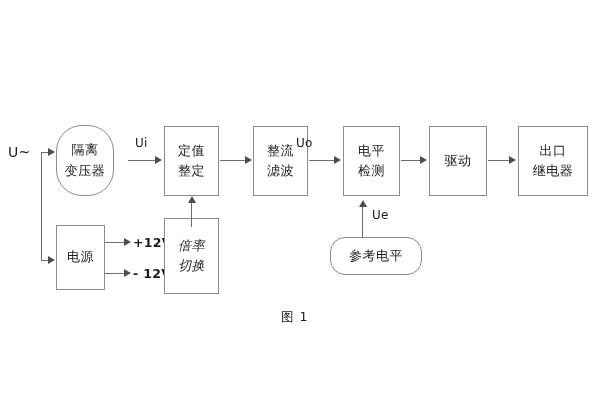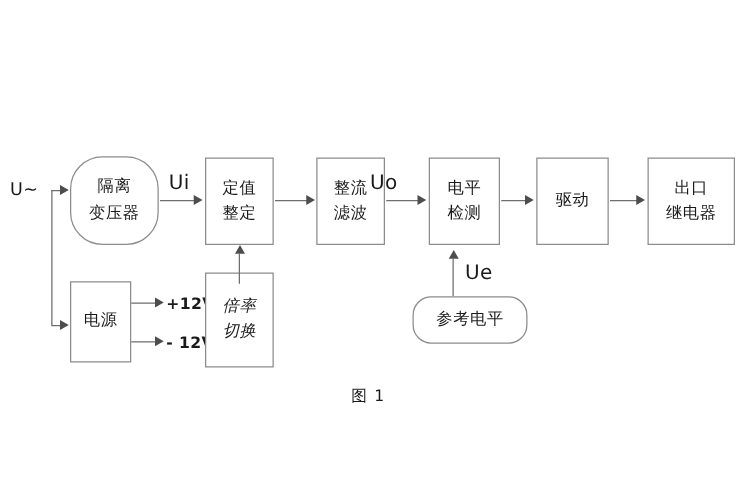--- a/index.html
+++ b/index.html
@@ -36,21 +36,21 @@
     white-space: nowrap;
   }
   .label {
     position: absolute;
     color: #1a1a1a;
     font-size: 12.5px;
     white-space: nowrap;
     letter-spacing: 0.3px;
   }
   .sig-label {
-    font-size: 16px;
+    font-size: 12px;
   }
   .caption {
     position: absolute;
     color: #1a1a1a;
     font-size: 12.5px;
     white-space: nowrap;
     letter-spacing: 1px;
   }
   .hline {
     position: absolute;
@@ -86,21 +86,21 @@
 <div id="canvas">
 
   <div class="label" style="left:8px; top:144px; font-size:14px;">U~</div>
 
   <div class="vline" style="left:41px; top:152px; height:108px;"></div>
   <div class="hline" style="left:41px; top:152px; width:8px;"></div>
   <div class="hline" style="left:41px; top:260px; width:8px;"></div>
   <div class="arrow-r" style="left:48px; top:148px;"></div>
   <div class="arrow-r" style="left:48px; top:256px;"></div>
 
-  <div class="box" style="left:56px; top:125px; width:71px; height:71px;border-radius:26px;">
+  <div class="box" style="left:56px; top:125px; width:58px; height:71px;border-radius:26px;">
     <span class="line">隔离</span>
     <span class="line">变压器</span>
   </div>
 
   <div class="box" style="left:56px; top:225px; width:49px; height:65px;">
     <span class="line">电源</span>
   </div>
 
   <div class="hline" style="left:105px; top:242px; width:20px;"></div>
   <div class="arrow-r" style="left:124px; top:238px;"></div>

